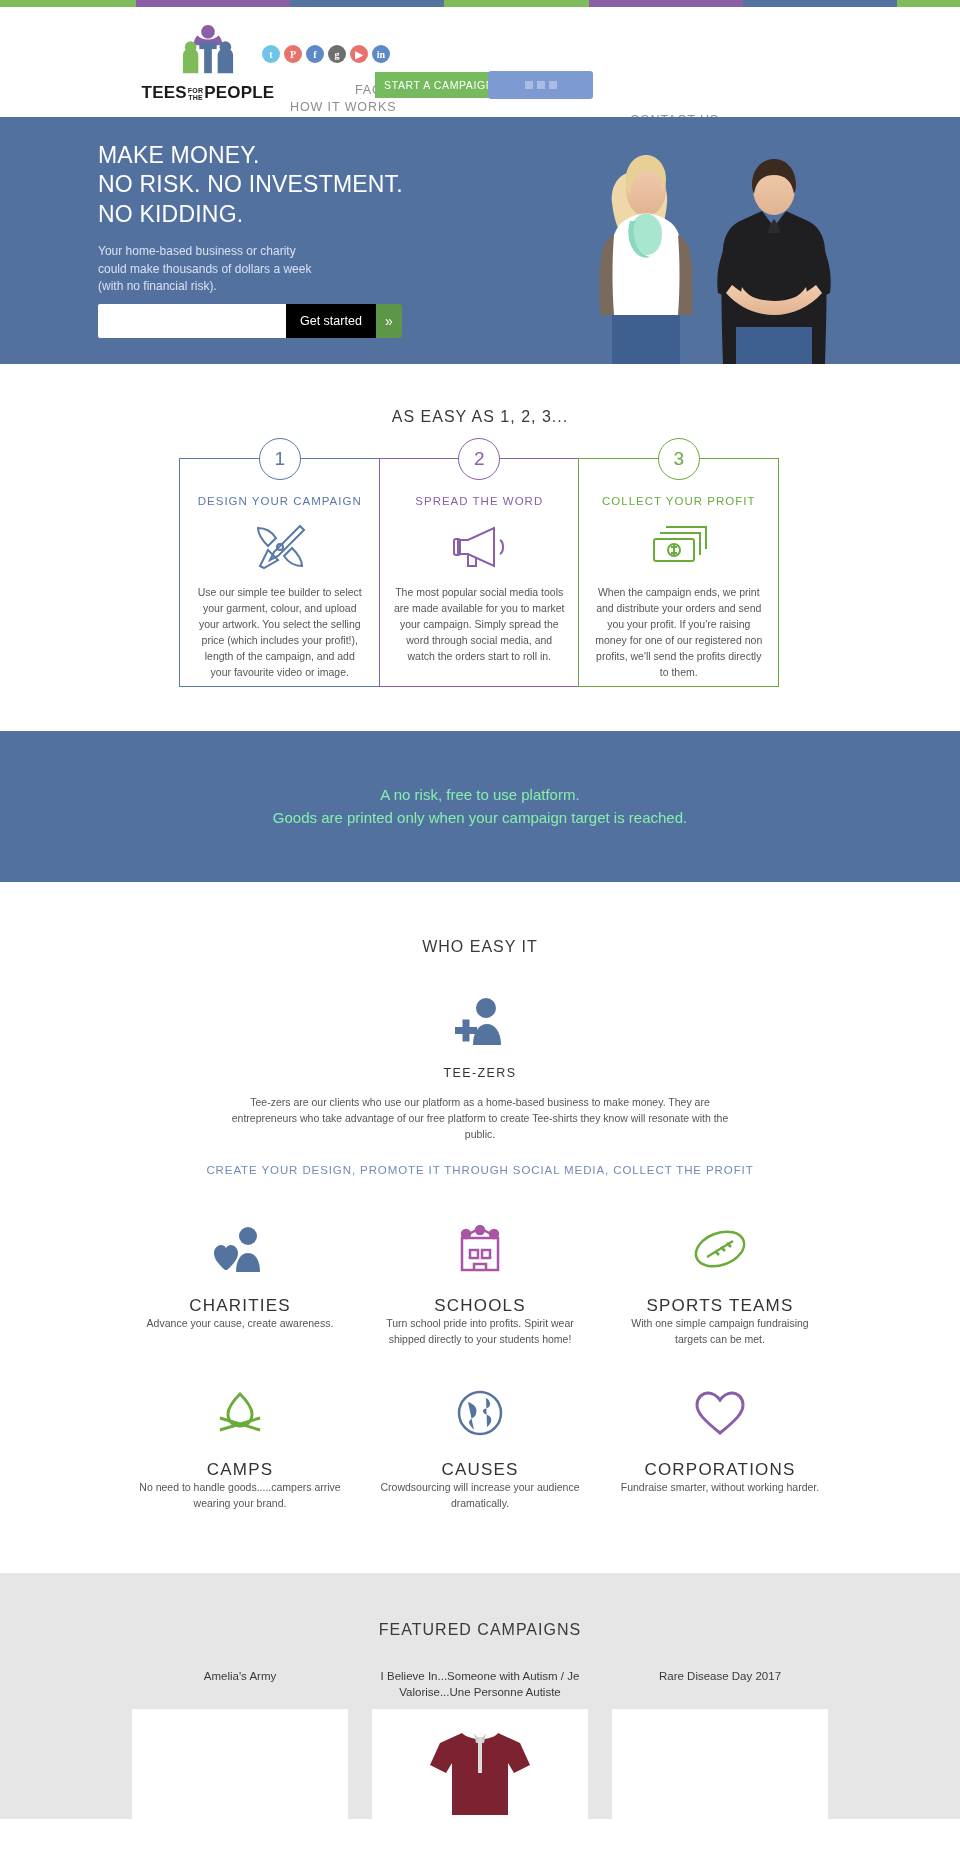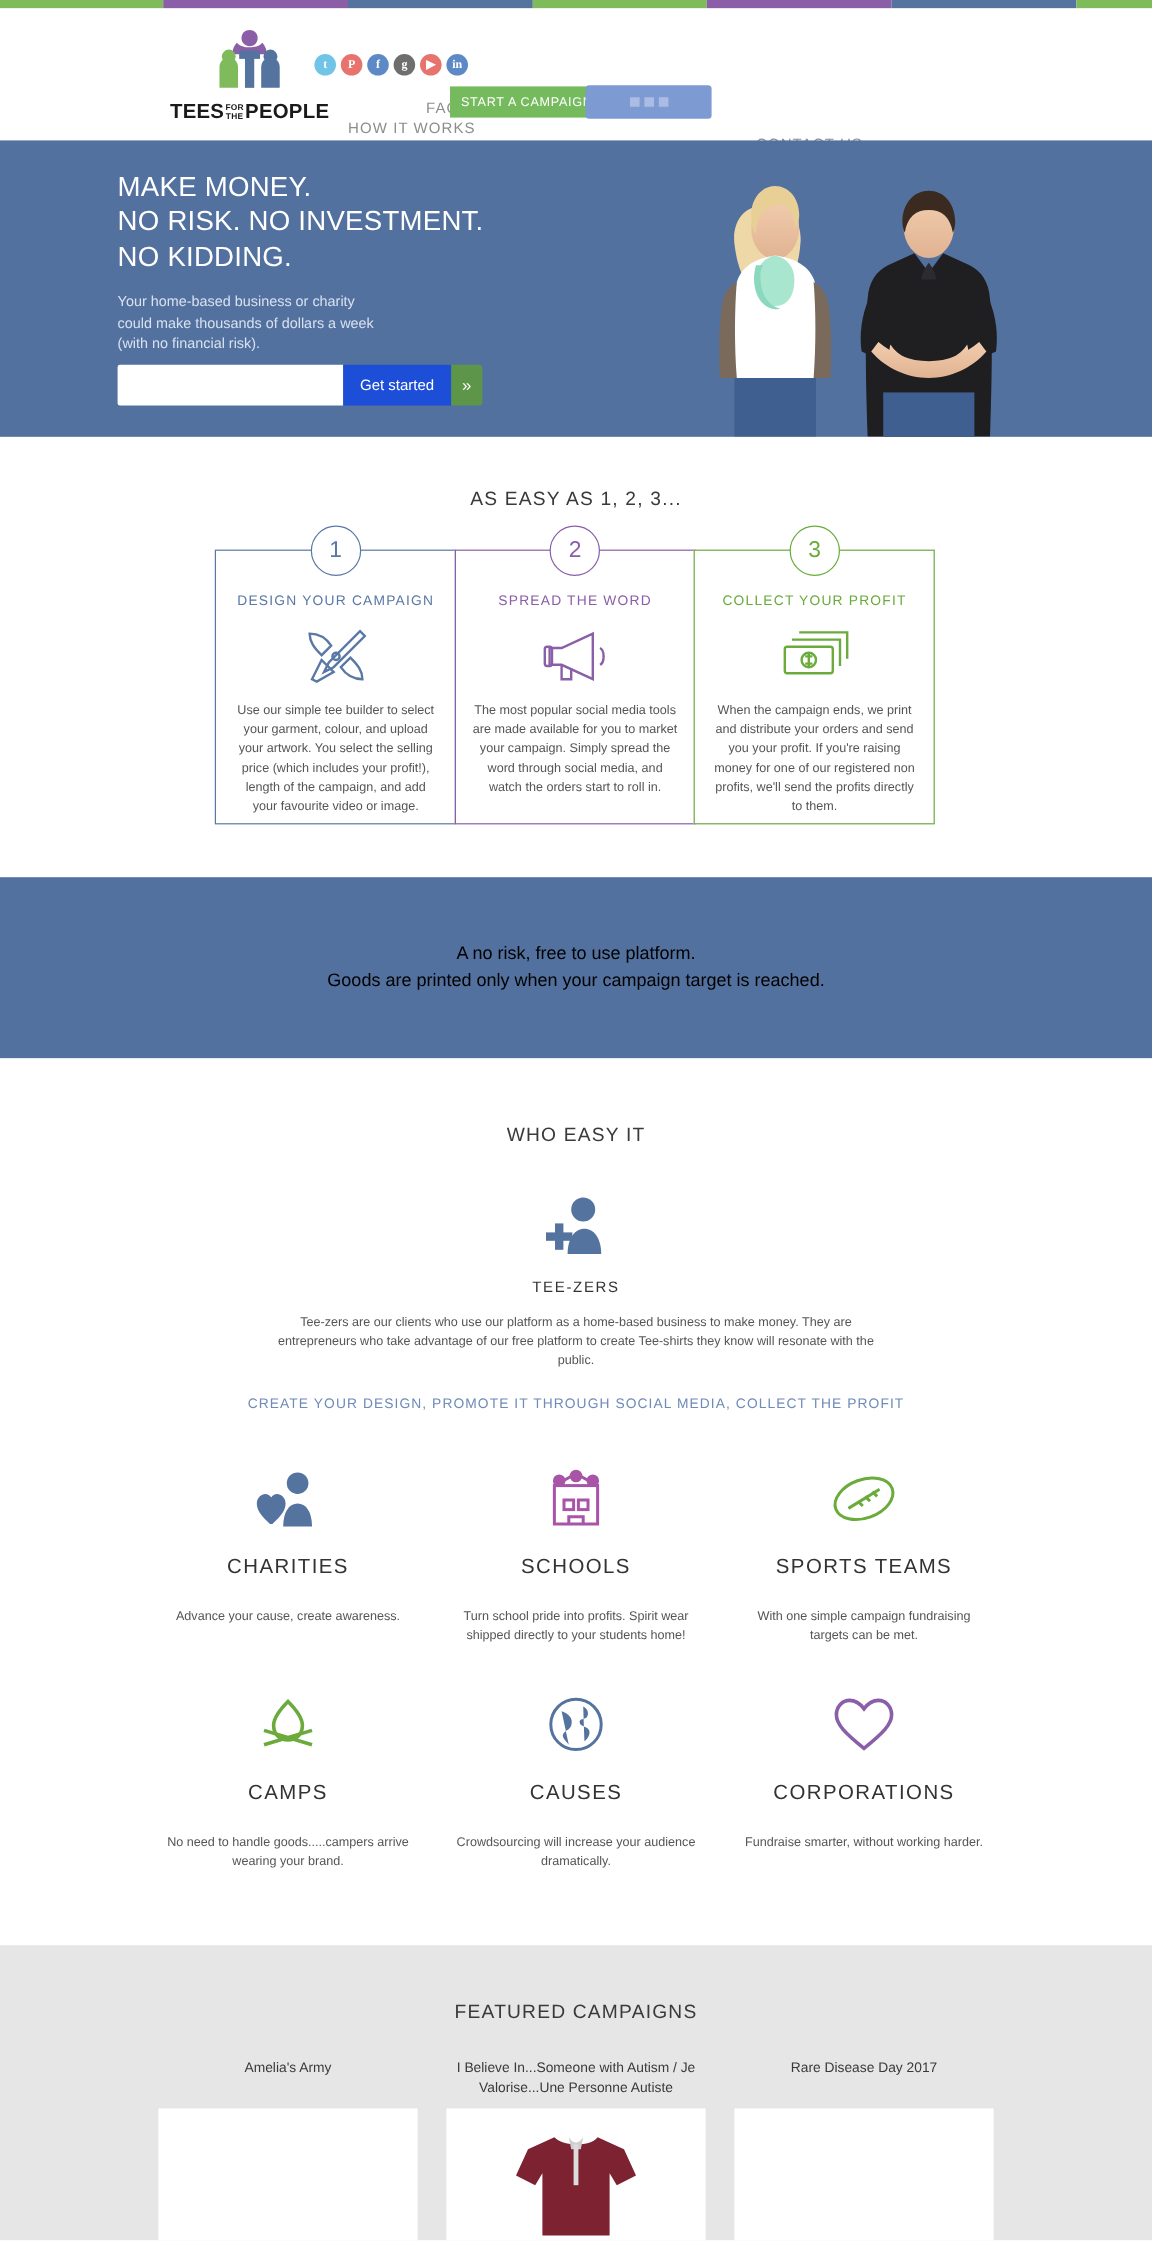--- a/index.html
+++ b/index.html
@@ -77,21 +77,21 @@
     color: #d9e1f0; font-size: 12px; line-height: 1.45; margin-top: 14px;
   }
   .hero p.many { color: #e6ecf7; font-size: 12.5px; margin-top: 14px; }
   .hero-form { position: absolute; left: 98px; top: 187px; display: flex; height: 34px; }
   .hero-form input {
     width: 188px; height: 34px; border: none; outline: none;
     padding: 0 10px; font-size: 13px; background: #fff;
     border-radius: 2px 0 0 2px; font-family: "Liberation Sans", sans-serif;
   }
   .hero-form .go {
-    height: 34px; background: #1d4ed8; color: #fff; border: none;
+    height: 34px; background: #000000; color: #fff; border: none;
     padding: 0 14px; font-size: 12.5px; cursor: pointer;
     font-family: "Liberation Sans", sans-serif;
   }
   .hero-form .chev {
     height: 34px; width: 26px; background: #5d9648; color: #fff;
     border: none; font-size: 14px; cursor: pointer; border-radius: 0 3px 3px 0;
     display: flex; align-items: center; justify-content: center;
   }
   .hero-photo { position: absolute; right: 84px; bottom: 0; width: 320px; height: 247px; }
 
@@ -120,21 +120,21 @@
     text-align: center; font-size: 11.5px; font-weight: 400;
     letter-spacing: 1px; color: #5a78a6;
   }
   .step:nth-child(2) h3 { color: #8a5fa8; }
   .step:nth-child(3) h3 { color: #6aab3c; }
   .step .ico { height: 56px; display: flex; align-items: center; justify-content: center; margin: 12px 0 10px; }
   .step p { text-align: center; font-size: 10.5px; line-height: 1.52; color: #555; }
 
   
   .band {
-    background: #53719f; color: #000000; text-align: center;
+    background: #53719f; color: #86efac; text-align: center;
     padding: 52px 0; font-size: 15px; line-height: 1.55; font-weight: 400;
   }
 
   
   .who { background: #fff; padding: 56px 0 40px; }
   .teezers { text-align: center; margin-top: 34px; }
   .teezers .ico { height: 62px; display: flex; align-items: center; justify-content: center; }
   .teezers h3 {
     margin-top: 14px; font-size: 12.5px; font-weight: 400;
     letter-spacing: 1.4px; color: #333;
@@ -148,21 +148,21 @@
     font-size: 11.5px; letter-spacing: .9px;
   }
 
   .grid { display: flex; flex-wrap: wrap; width: 720px; margin: 30px auto 0; }
   .cell { width: 240px; text-align: center; padding: 12px 18px 22px; }
   .cell .ico { height: 62px; display: flex; align-items: center; justify-content: center; }
   .cell h4 {
     margin-top: 16px; font-size: 17px; font-weight: 400;
     letter-spacing: 1.2px; color: #333;
   }
-  .cell p { margin-top: 24px; font-size: 10.5px; line-height: 1.5; color: #555; }
+  .cell p { margin-top: 0; font-size: 10.5px; line-height: 1.5; color: #555; }
 
   
   .featured { background: #e6e6e6; padding: 48px 0 0; }
   .featured h2 {
     text-align: center; font-size: 16px; font-weight: 400;
     letter-spacing: 1px; color: #3a3a3a;
   }
   .camp-row { display: flex; justify-content: center; margin-top: 30px; }
   .camp { width: 240px; text-align: center; padding: 0 12px; }
   .camp .cname {

